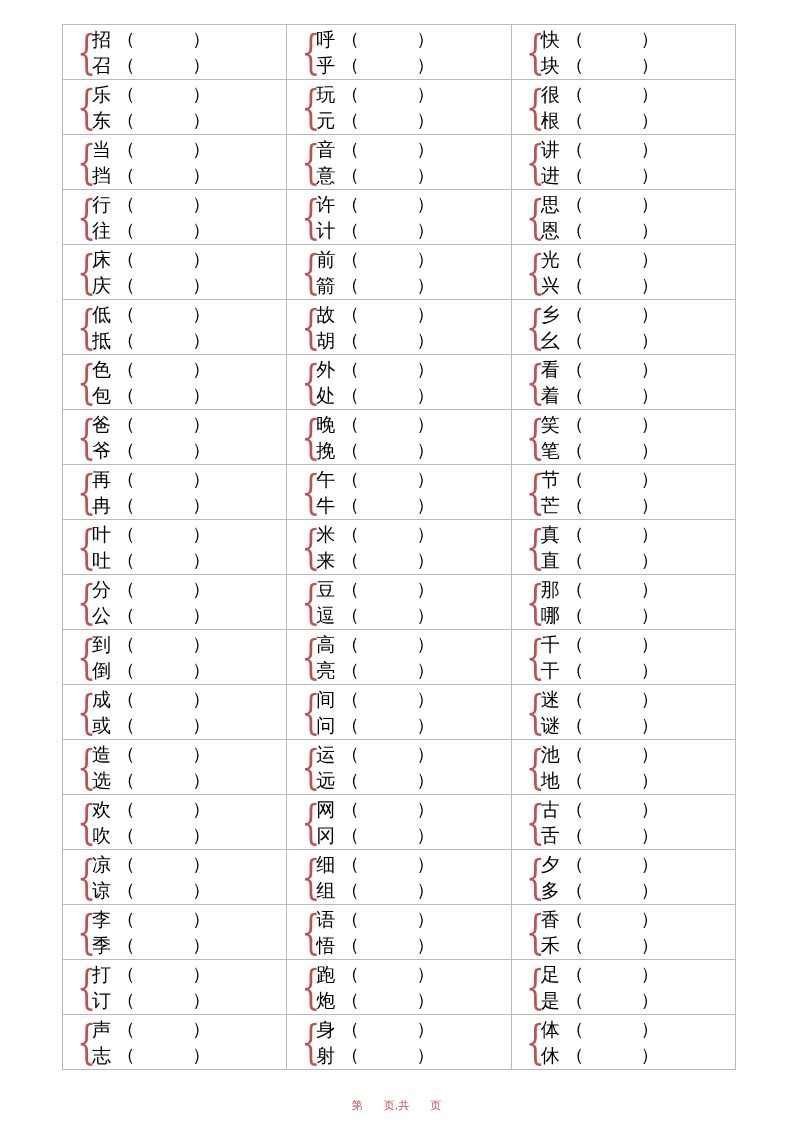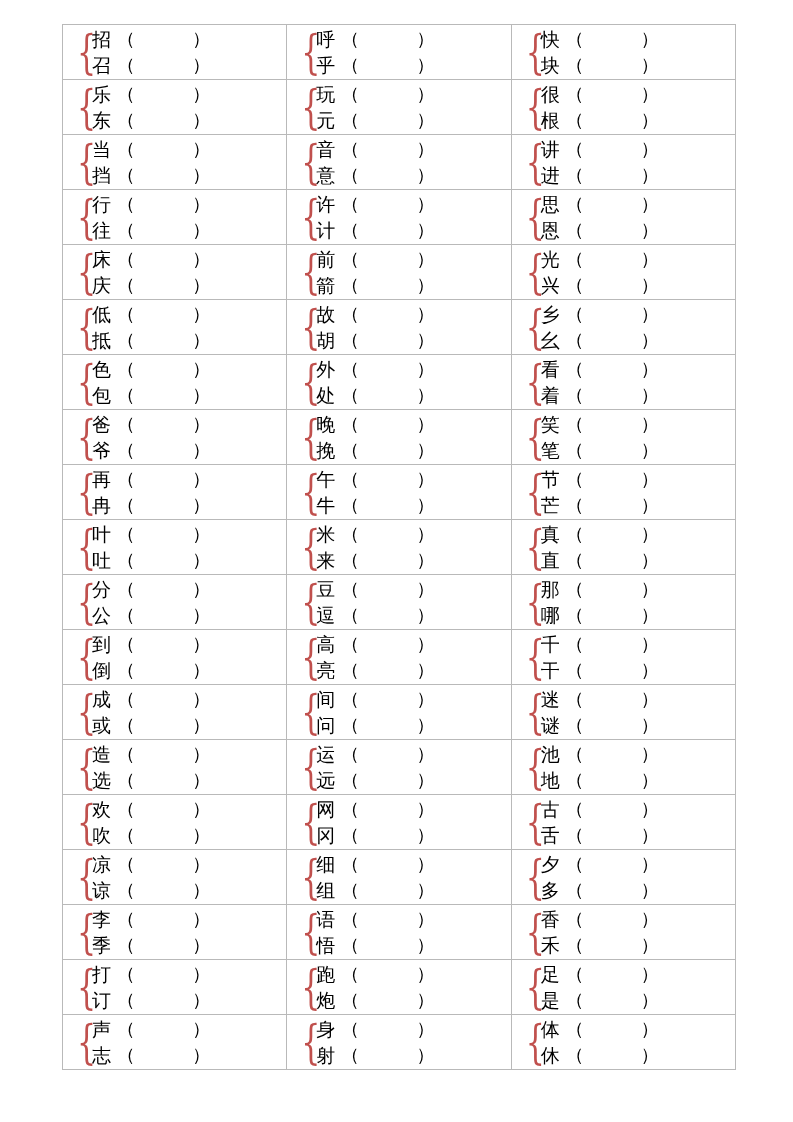--- a/index.html
+++ b/index.html
@@ -764,13 +764,20 @@
             <span>体</span>
             <span>休</span>
           </div>
           <div class="parens">
             <span class="paren-line">（          ）</span>
             <span class="paren-line">（          ）</span>
           </div>
         </div>
       </div>
     </div>
+  <div class="footer">
+    <span class="pg">第</span>
+    <span>&nbsp;&nbsp;&nbsp;&nbsp;</span>
+    <span class="pg">页,共</span>
+    <span>&nbsp;&nbsp;&nbsp;&nbsp;</span>
+    <span class="pg">页</span>
+  </div>
 </div>
 
 </body></html>

